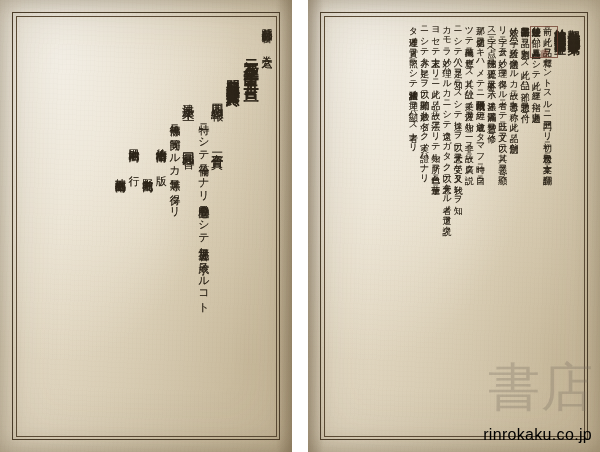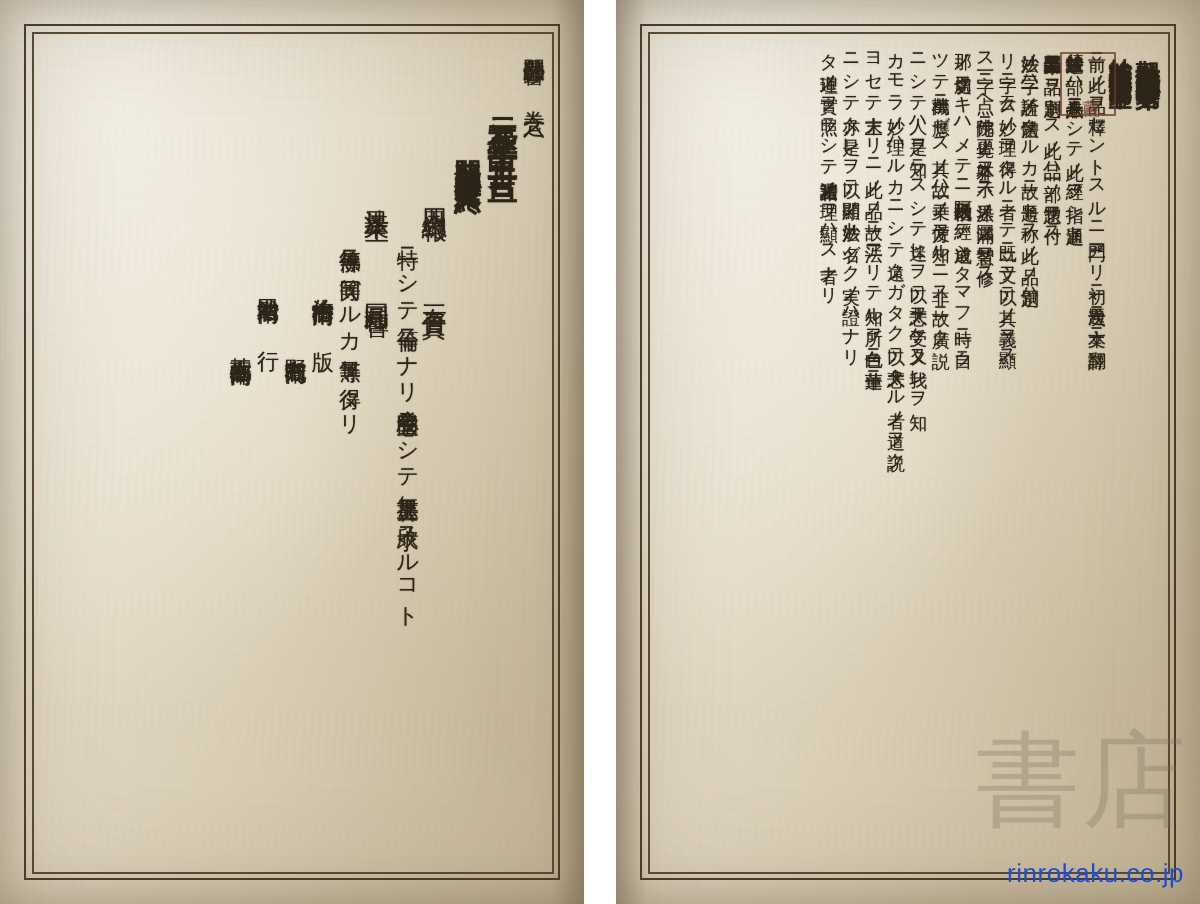--- a/index.html
+++ b/index.html
@@ -152,35 +152,35 @@
     justify-content: center;
     opacity: .75;
     letter-spacing: 0;
   }
 
   
   .watermark {
     position: absolute;
     right: 6px;
     bottom: 34px;
-    font-family: Liberation Serif, serif;
+    font-family: Liberation Mono, monospace;
     font-size: 52px;
     color: rgba(120,110,95,.30);
     letter-spacing: .02em;
     white-space: nowrap;
     pointer-events: none;
     line-height: 1;
   }
   .wm-url {
     position: absolute;
     right: 8px;
     bottom: 8px;
     font-family: "Liberation Sans", sans-serif;
-    font-size: 13px;
-    color: #1d4ed8;
+    font-size: 16px;
+    color: #000000;
     letter-spacing: .02em;
     pointer-events: none;
   }
   .gutter {
     position: absolute;
     top: 0; bottom: 0;
     left: 292px;
     width: 16px;
     background: #ffffff;
   }

